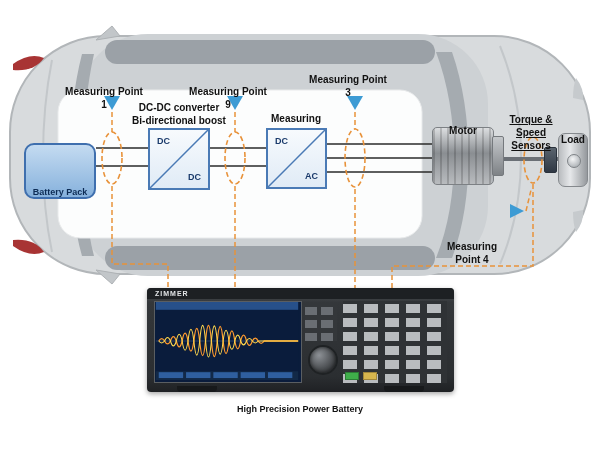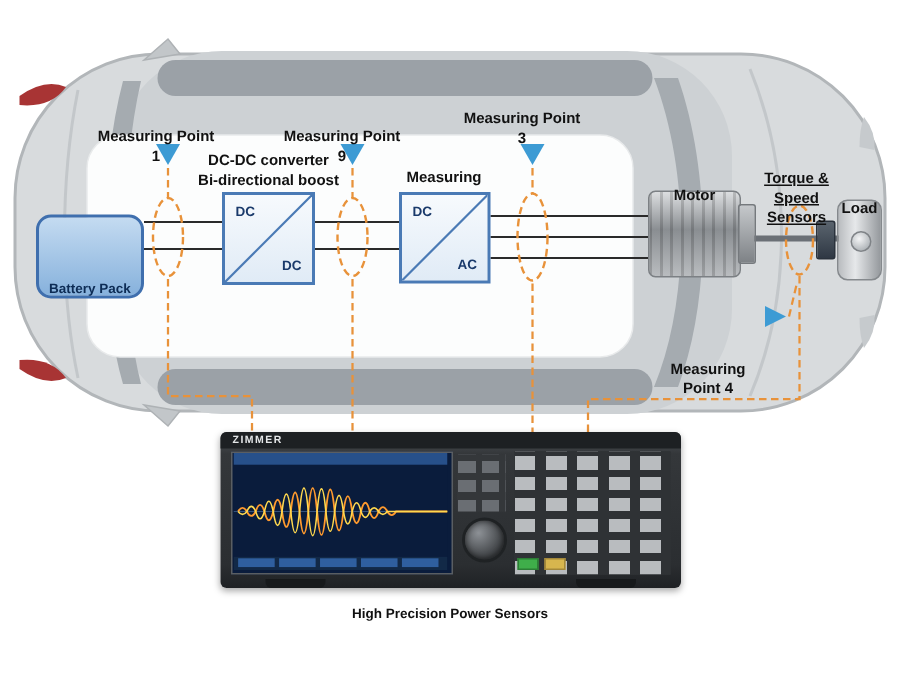--- a/index.html
+++ b/index.html
@@ -197,15 +197,15 @@
     </div>
     <div class="az-keys-a"></div>
     <div class="az-knob"></div>
     <div class="az-keys-b"></div>
     <div class="az-key-green"></div>
     <div class="az-key-amber"></div>
     <div class="az-foot" style="left:30px;"></div>
     <div class="az-foot" style="left:237px;"></div>
   </div>
 
-  <div class="caption">High Precision Power Sensors</div>
+  <div class="caption">High Precision Power Battery</div>
 
 </div>
 
 </body></html>

